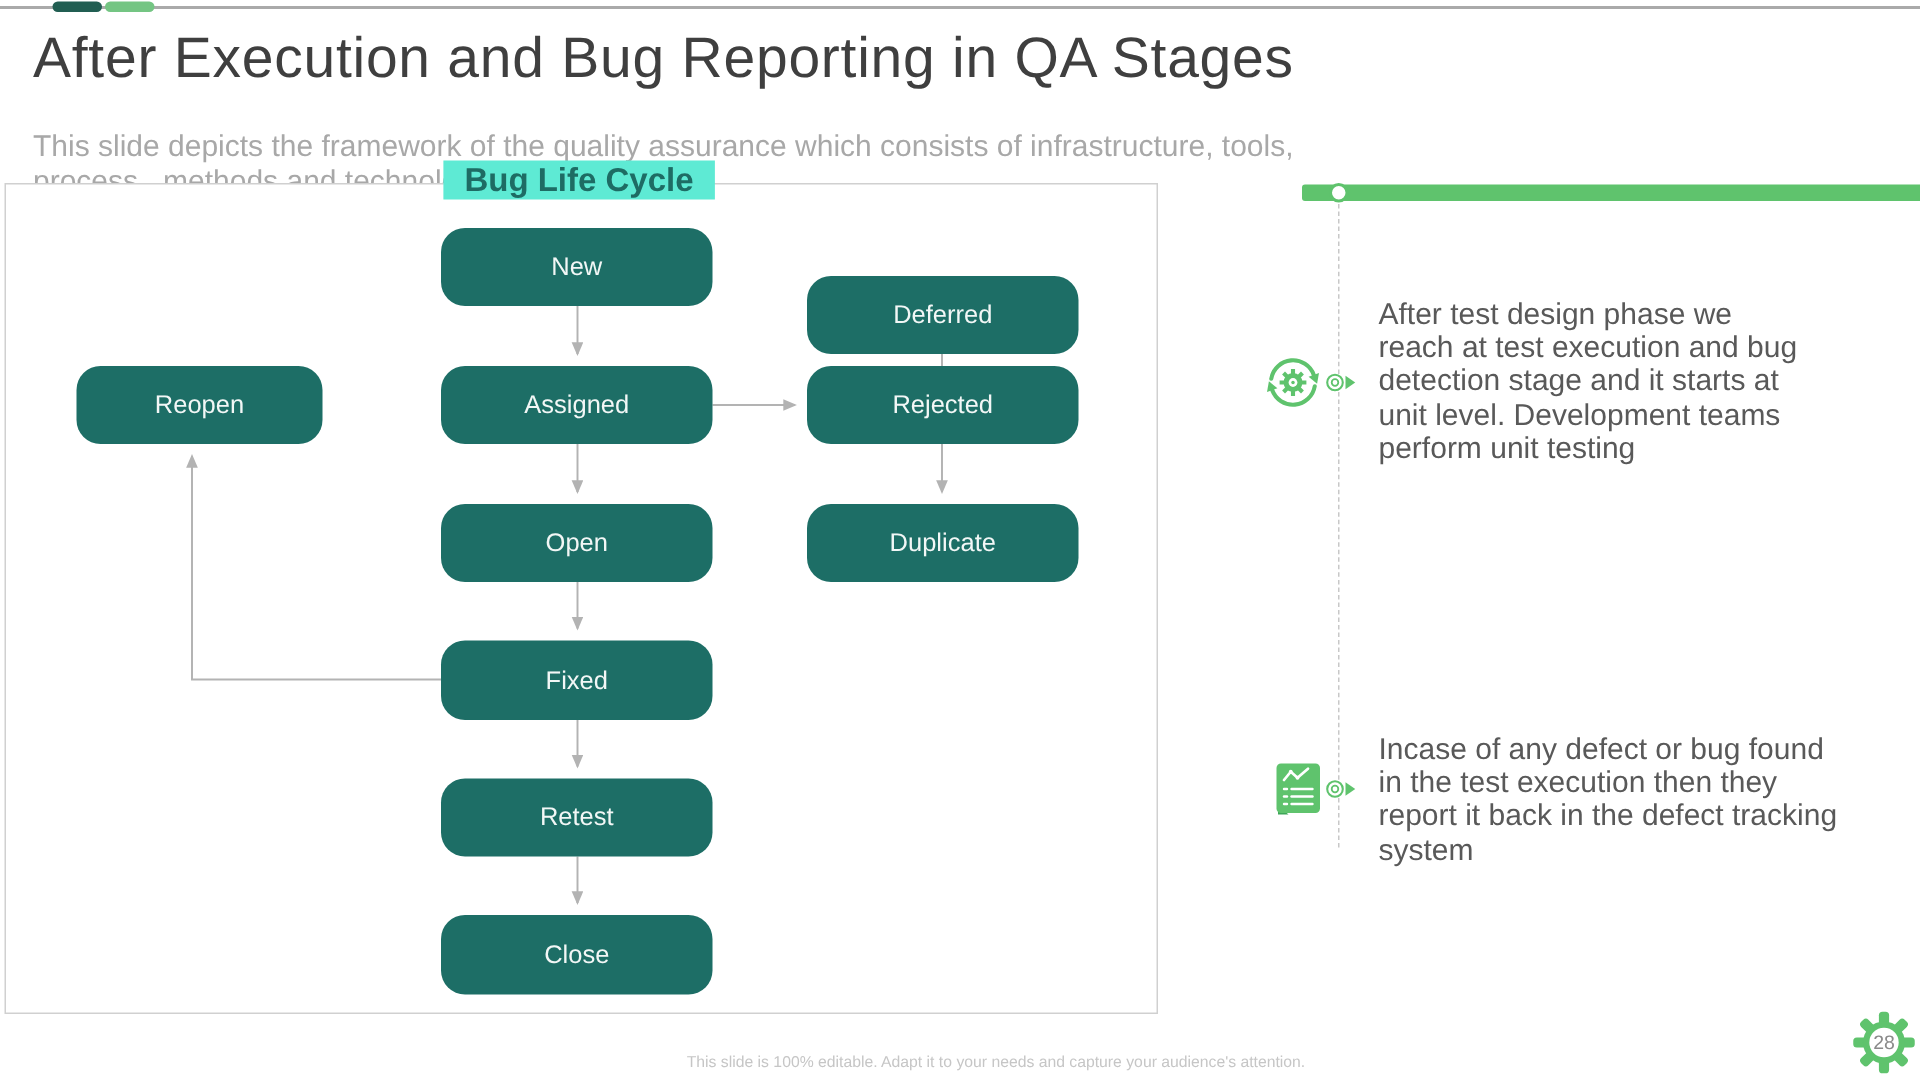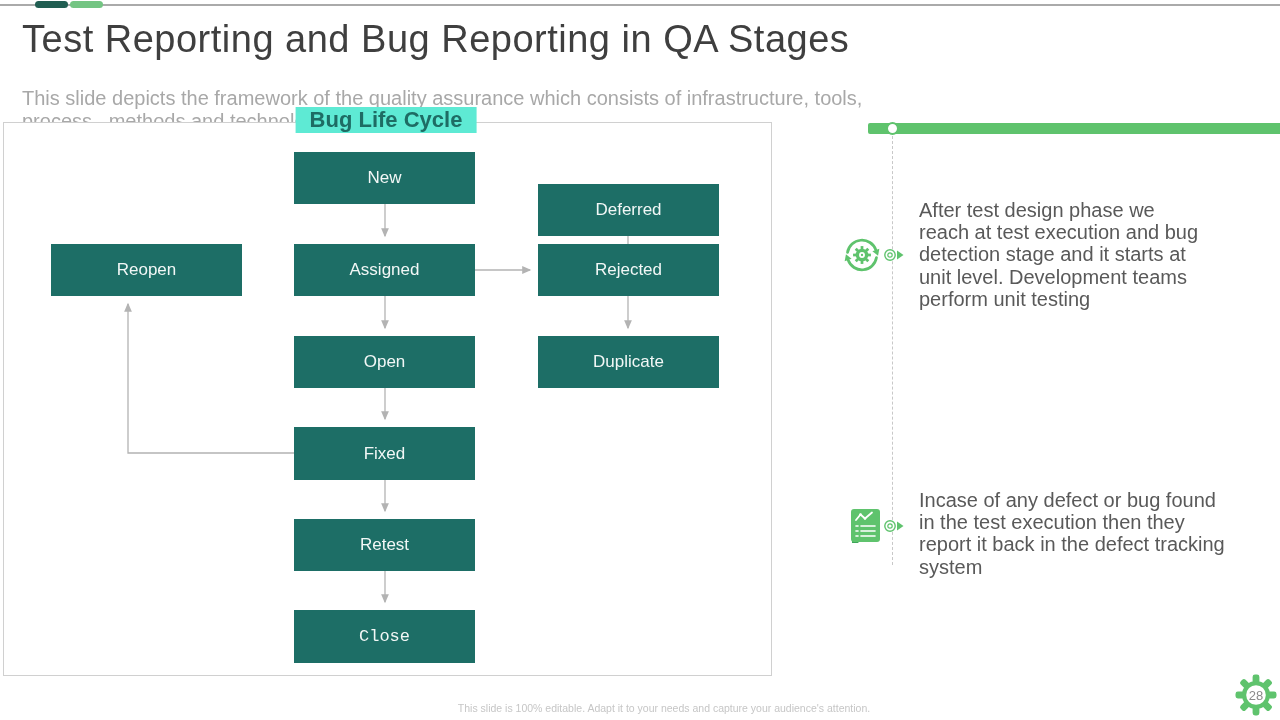--- a/index.html
+++ b/index.html
@@ -26,21 +26,21 @@
   .diagram-panel{
     position:absolute;left:3px;top:122px;width:767px;height:552px;
     border:1px solid #d0d0d0;background:#ffffff;
   }
   .diagram-title{
     position:absolute;left:386px;top:107px;transform:translateX(-50%);
     background:#5eead4;padding:0 14px;white-space:nowrap;
     font-size:22px;font-weight:bold;color:#1e6c64;z-index:3;
   }
   .node{
-    position:absolute;width:181px;height:52px;border-radius:0;
+    position:absolute;width:181px;height:52px;border-radius:16px;
     background:#1d6e66;color:#f2f7f6;font-size:17px;
     display:flex;align-items:center;justify-content:center;z-index:2;
   }
   .arrows-svg{position:absolute;left:0;top:0;width:1280px;height:720px;pointer-events:none;z-index:1;}
 
   
   .tl-bar{position:absolute;left:868px;top:123px;width:412px;height:11px;background:#5fc36d;border-radius:2px 0 0 2px;}
   .tl-dot{
     position:absolute;left:886px;top:122px;width:9px;height:9px;border-radius:50%;
     background:#ffffff;border:2.5px solid #5fc36d;z-index:2;
@@ -60,36 +60,36 @@
   }
   .page-gear{position:absolute;left:1233px;top:672px;}
 </style>
 </head>
 <body>
 
 <div class="top-rule"></div>
 <div class="pill pill-teal"></div>
 <div class="pill pill-green"></div>
 
-<div class="slide-title">Test Reporting and Bug Reporting in QA Stages</div>
+<div class="slide-title">After Execution and Bug Reporting in QA Stages</div>
 <div class="slide-subtitle">This slide depicts the framework of the quality assurance which consists of infrastructure, tools, process , methods and technology.</div>
 
 <div class="diagram-panel"></div>
 <div class="diagram-title">Bug Life Cycle</div>
 
 <div class="node" style="left:294px;top:152px;">New</div>
 <div class="node" style="left:538px;top:152px;margin-top:32px;">Deferred</div>
-<div class="node" style="left:51px;top:244px;width:191px;">Reopen</div>
+<div class="node" style="left:51px;top:244px;width:164px;">Reopen</div>
 <div class="node" style="left:294px;top:244px;">Assigned</div>
 <div class="node" style="left:538px;top:244px;">Rejected</div>
 <div class="node" style="left:294px;top:336px;">Open</div>
 <div class="node" style="left:538px;top:336px;">Duplicate</div>
 <div class="node" style="left:294px;top:427px;height:53px;">Fixed</div>
 <div class="node" style="left:294px;top:519px;">Retest</div>
-<div class="node" style="left:294px;top:610px;height:53px;font-family:Liberation Mono, monospace;">Close</div>
+<div class="node" style="left:294px;top:610px;height:53px;">Close</div>
 
 <svg class="arrows-svg" xmlns="http://www.w3.org/2000/svg">
   <defs>
     <marker id="arw" markerWidth="8" markerHeight="7" refX="6" refY="3" orient="auto">
       <path d="M0,0 L7,3 L0,6 Z" fill="#b3b3b3"></path>
     </marker>
   </defs>
   <g stroke="#b3b3b3" stroke-width="1.3" fill="none">
     <path d="M385,204 L385,236" marker-end="url(#arw)"></path>
     <path d="M385,296 L385,328" marker-end="url(#arw)"></path>

